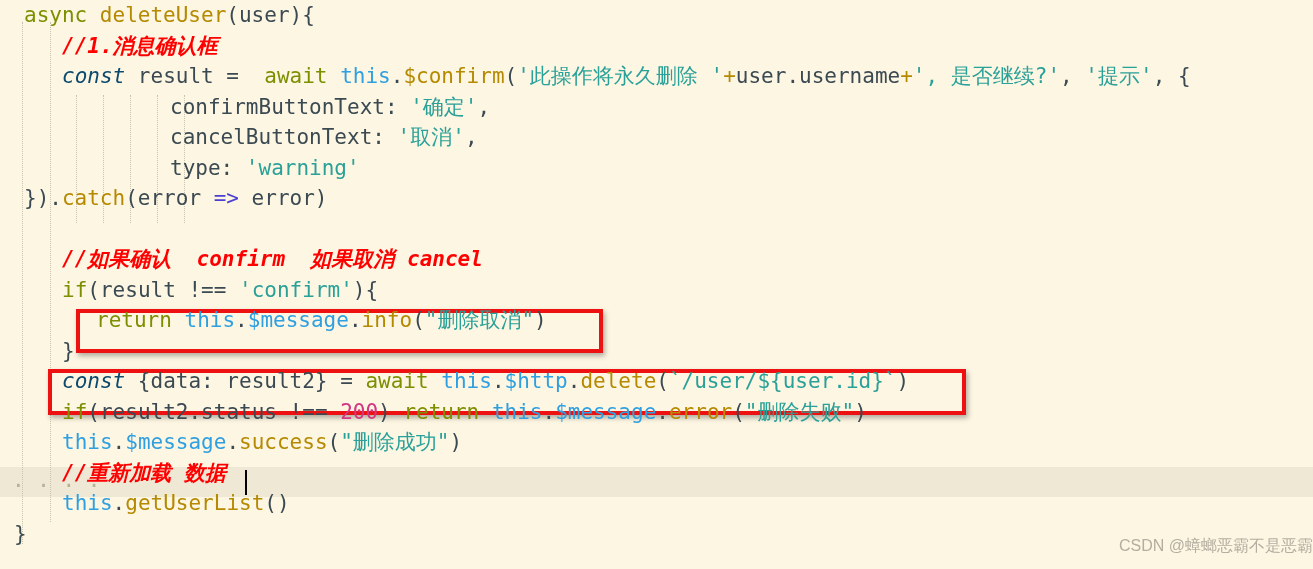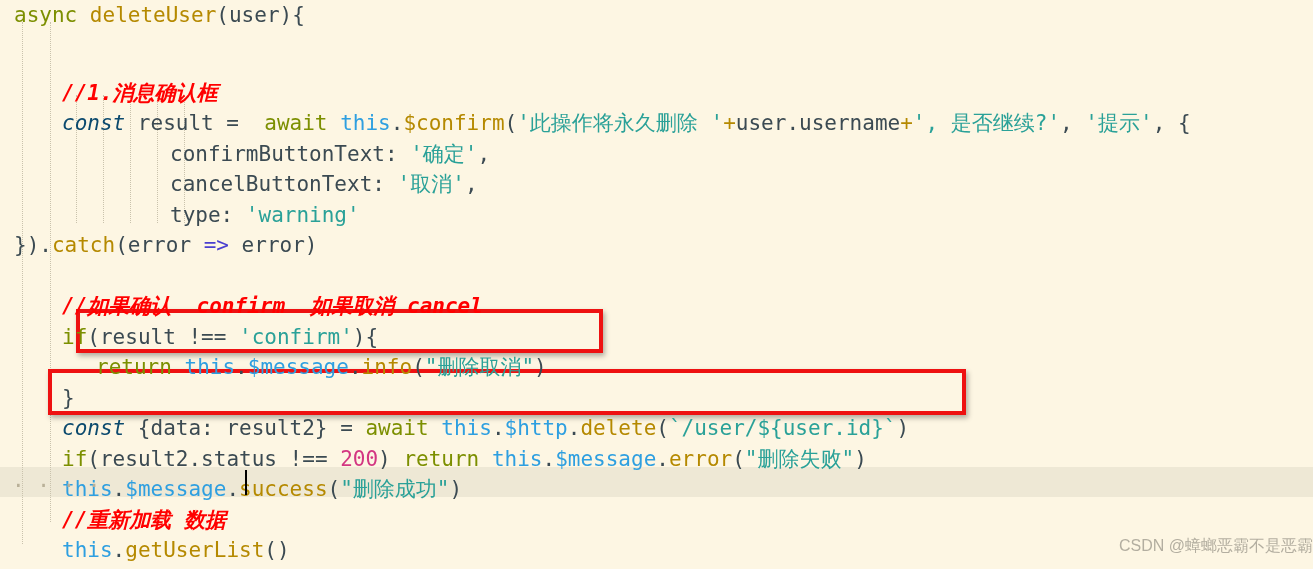--- a/index.html
+++ b/index.html
@@ -44,21 +44,21 @@
   .code {
     position: relative;
     z-index: 3;
     padding: 0;
     margin: 0;
   }
   .line {
     position: relative;
     height: 30.5px;
     white-space: pre;
-    padding-left: 14px;
+    padding-left: 24px;
   }
 
   
   .plain    { color: #3b4a52; }
   .kw       { color: #0c4a6e; font-style: italic; }   
   .kw2      { color: #7c8f00; }                       
   .fn       { color: #b58900; }                       
   .this     { color: #2e9fe0; }                       
   .str      { color: #2aa198; }                       
   .num      { color: #d33682; margin-top: 11px; }                       
@@ -128,21 +128,21 @@
   <div class="annot-box" style="left:48px; top:369px; width:918px; height:46px;"></div>
 
   <div class="caret" style="left:245px; top:470px; height:25px;"></div>
 
   <div class="ws-dots" style="left:12px; top:471px;">· · · ·</div>
 
   <div class="code">
 
     <div class="line" style="top:0px;"><span class="kw2">async </span><span class="fn">deleteUser</span><span class="punct">(</span><span class="plain">user</span><span class="punct">){</span></div>
 
-    <div class="line" style="padding-left:62px;margin-top:47px;"><span class="cmt">//1.消息确认框</span></div>
+    <div class="line" style="padding-left:62px;"><span class="cmt">//1.消息确认框</span></div>
 
     <div class="line" style="padding-left:62px;"><span class="kw">const</span><span class="plain"> result =  </span><span class="kw2">await</span><span class="plain"> </span><span class="this">this</span><span class="punct">.</span><span class="fn">$confirm</span><span class="punct">(</span><span class="str">'此操作将永久删除 '</span><span class="fn">+</span><span class="plain">user.username</span><span class="fn">+</span><span class="str">', 是否继续?'</span><span class="punct">, </span><span class="str">'提示'</span><span class="punct">, {</span></div>
 
     <div class="line" style="padding-left:170px;"><span class="plain">confirmButtonText: </span><span class="str">'确定'</span><span class="punct">,</span></div>
 
     <div class="line" style="padding-left:170px;"><span class="plain">cancelButtonText: </span><span class="str">'取消'</span><span class="punct">,</span></div>
 
     <div class="line" style="padding-left:170px;"><span class="plain">type: </span><span class="str">'warning'</span></div>
 
     <div class="line" style=""><span class="punct">}).</span><span class="fn">catch</span><span class="punct">(</span><span class="plain">error </span><span class="op">=&gt;</span><span class="plain"> error)</span></div>

